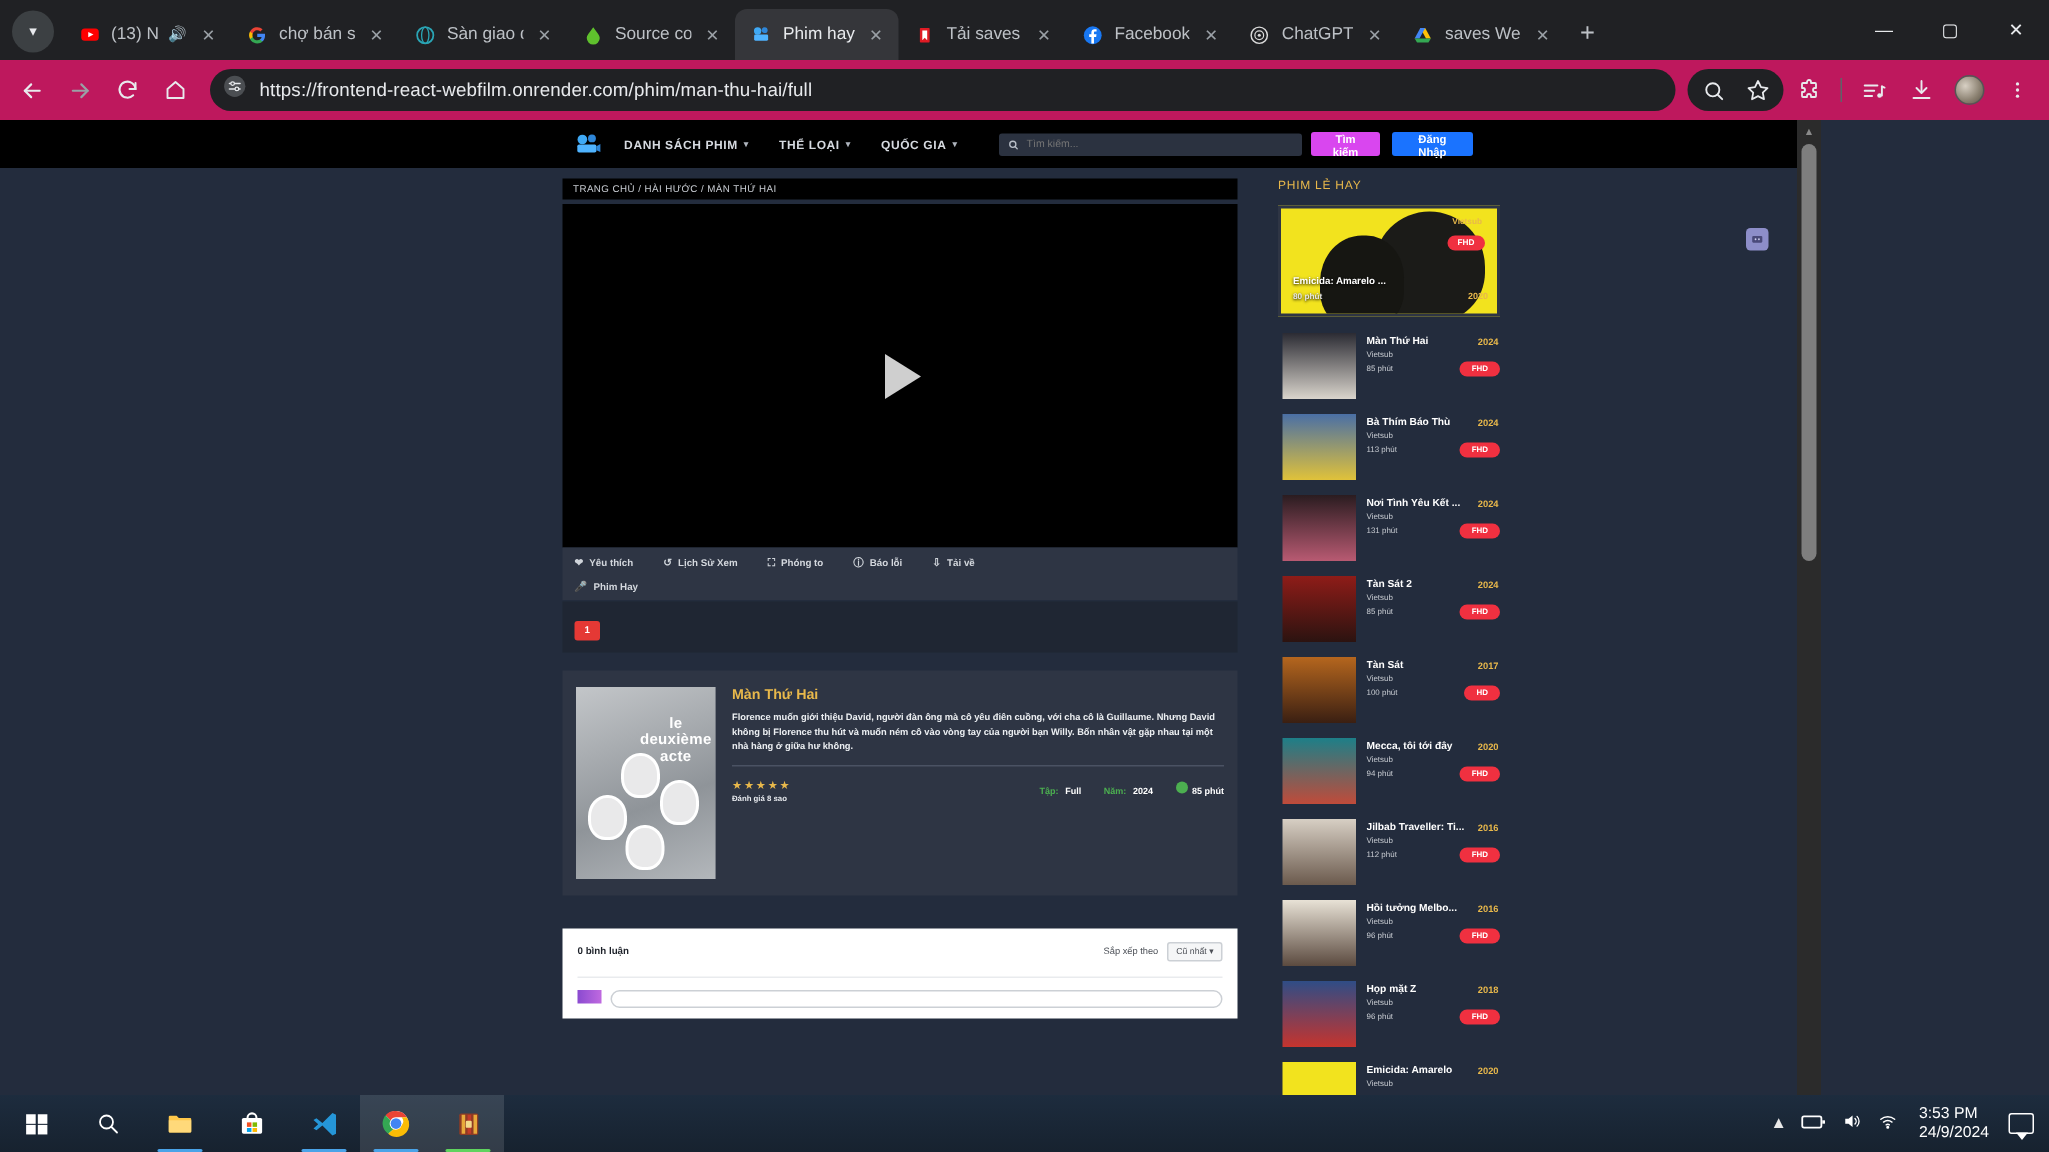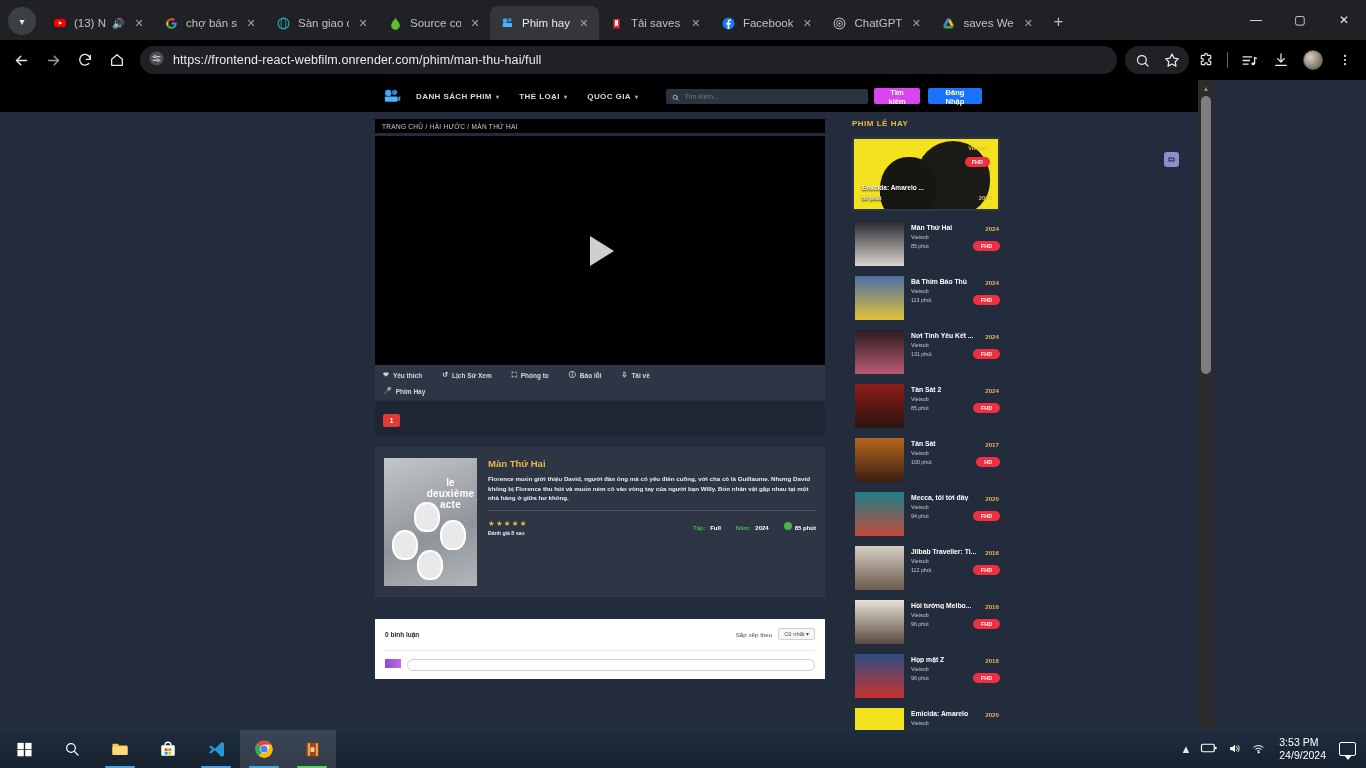--- a/index.html
+++ b/index.html
@@ -28,21 +28,21 @@
   }
   .tab.active { background: #35363a; color: #e8eaed; }
   .tab .favicon { width: 15px; height: 15px; flex: none; display: flex; align-items: center; justify-content: center; }
   .tab .tlabel { flex: 1; overflow: hidden; text-overflow: clip; font-size: 11.5px; }
   .tab .tclose { font-size: 11px; color: #9aa0a6; flex: none; width: 14px; text-align: center; }
   .tab .tsound { font-size: 10px; color: #9aa0a6; flex: none; }
   .newtab { color: #bdc1c6; font-size: 17px; padding: 0 10px 8px 10px; }
   .winctrl { display: flex; align-items: center; margin-left: auto; padding-bottom: 4px; }
   .winctrl span { width: 44px; height: 32px; display: flex; align-items: center; justify-content: center; color: #e8eaed; font-size: 12px; }
 
-  .toolbar { height: 40px; background: #000000; display: flex; align-items: center; padding: 0 6px; gap: 2px; }
+  .toolbar { height: 40px; background: #be185d; display: flex; align-items: center; padding: 0 6px; gap: 2px; }
   .tbicon { width: 30px; height: 30px; display: flex; align-items: center; justify-content: center; color: #e8eaed; border-radius: 50%; flex: none; }
   .omnibox {
     flex: 1; height: 28px; background: #202124; border-radius: 14px;
     display: flex; align-items: center; padding: 0 10px 0 8px; gap: 8px; margin: 0 6px;
   }
   .omnibox .urltxt { color: #e8eaed; font-size: 12.5px; letter-spacing: .1px; flex: 1; overflow: hidden; white-space: nowrap; }
   .obright { display: flex; align-items: center; gap: 2px; }
   .ob-pill { display: flex; align-items: center; background: #202124; border-radius: 14px; height: 28px; padding: 0 2px; }
   .avatar { width: 20px; height: 20px; border-radius: 50%; background: radial-gradient(circle at 35% 35%, #d8d0c4, #8a8070 60%, #5a5245); border: 1px solid #555; }
 
@@ -105,21 +105,21 @@
   .ccount { color: #1d2129; font-size: 6.5px; font-weight: bold; }
   .csort { margin-left: auto; display: flex; align-items: center; gap: 6px; }
   .csortlbl { color: #4b4f56; font-size: 6.2px; }
   .csortsel { border: 1px solid #ccd0d5; border-radius: 2px; padding: 2px 5px; font-size: 5.8px; color: #4b4f56; background: #f5f6f7; }
   .chr { border: 0; border-top: 1px solid #e9ebee; margin: 10px 0 8px 0; }
   .cinputrow { display: flex; gap: 6px; align-items: flex-start; }
   .cavatar { width: 16px; height: 9px; background: linear-gradient(90deg,#8a4ad0,#c06ae0); flex: none; }
   .cbox { flex: 1; height: 12px; border: 1px solid #ccd0d5; border-radius: 8px; background: #fff; }
 
   
-  .sidetitle { color: #e8b84b; font-size: 8px; font-weight: bold; letter-spacing: .5px; margin-bottom: 9px; }
+  .sidetitle { color: #e8b84b; font-size: 8px; font-weight: normal; letter-spacing: .5px; margin-bottom: 9px; }
   .featured { height: 74px; background: #f2e31e; position: relative; border: 2px solid #2e3544; overflow: hidden; }
   .featured .silh { position: absolute; right: 8px; bottom: -6px; width: 74px; height: 74px; border-radius: 50% 50% 45% 45%; background: #1b1b18; }
   .featured .silh2 { position: absolute; left: 26px; bottom: -10px; width: 56px; height: 62px; border-radius: 50% 45% 40% 40%; background: #161612; }
   .featured .ftname { position: absolute; left: 8px; bottom: 18px; color: #fff; font-size: 6.5px; font-weight: bold; text-shadow: 0 1px 2px #000; }
   .featured .ftdur { position: absolute; left: 8px; bottom: 8px; color: #e6e6e6; font-size: 5.5px; font-weight: bold; text-shadow: 0 1px 2px #000; }
   .featured .ftyear { position: absolute; right: 6px; bottom: 8px; color: #e8b84b; font-size: 6px; font-weight: bold; }
   .featured .ftsub { position: absolute; right: 10px; top: 6px; color: #e8b84b; font-size: 5.5px; font-weight: bold; }
   .qbadge { position: absolute; right: 8px; top: 18px; background: #f03040; color: #fff; font-size: 5.5px; font-weight: bold; border-radius: 7px; padding: 2px 7px; }
 
   .slist { margin-top: 6px; }

